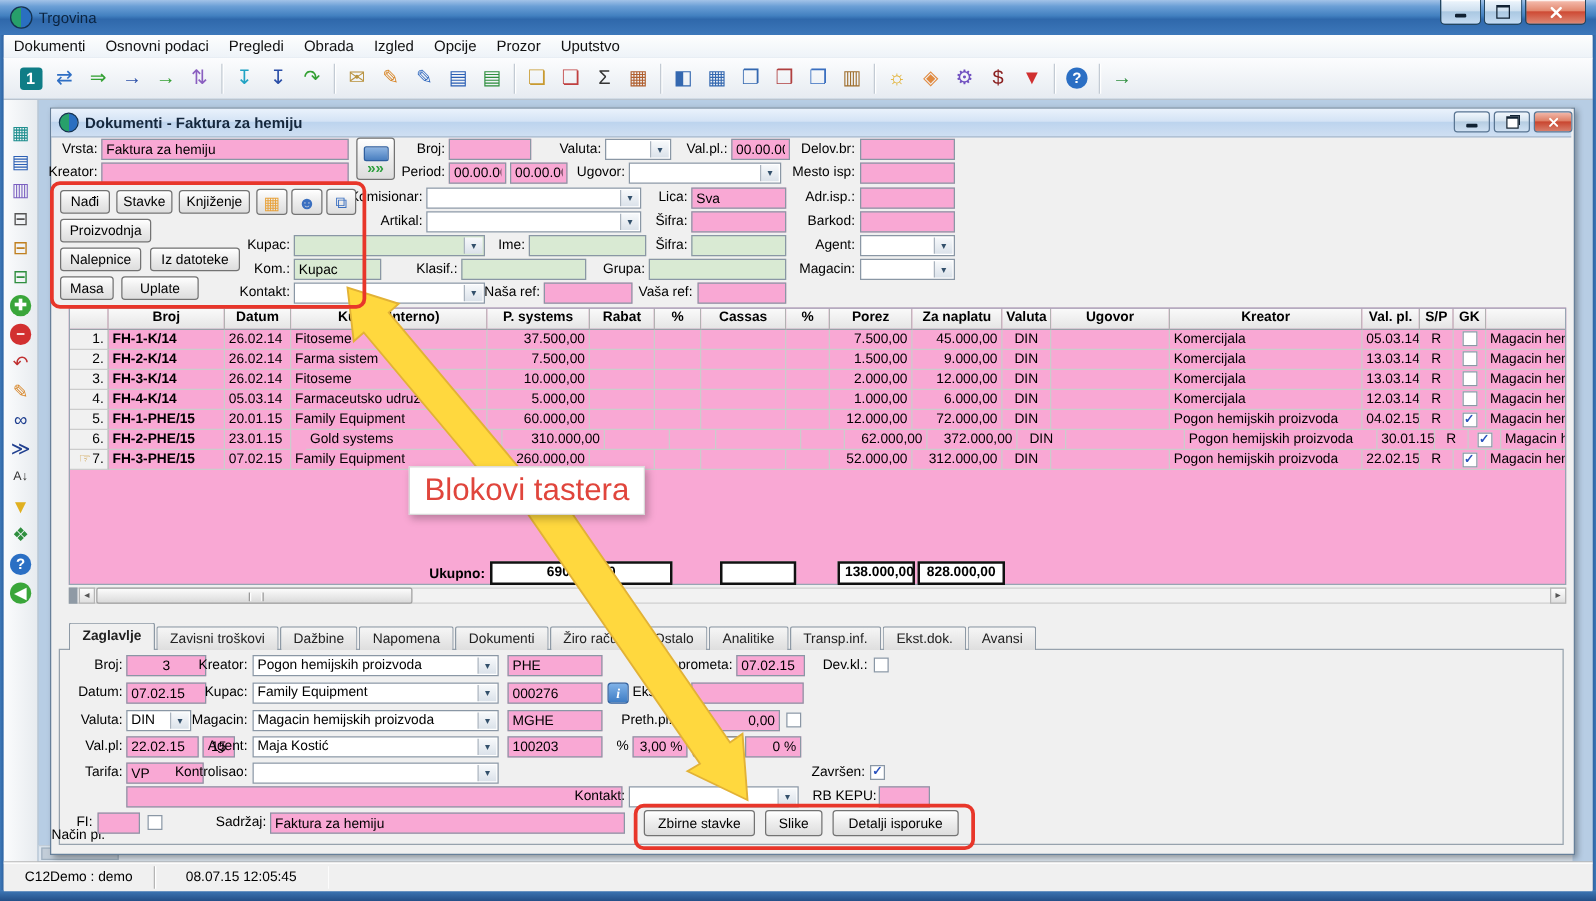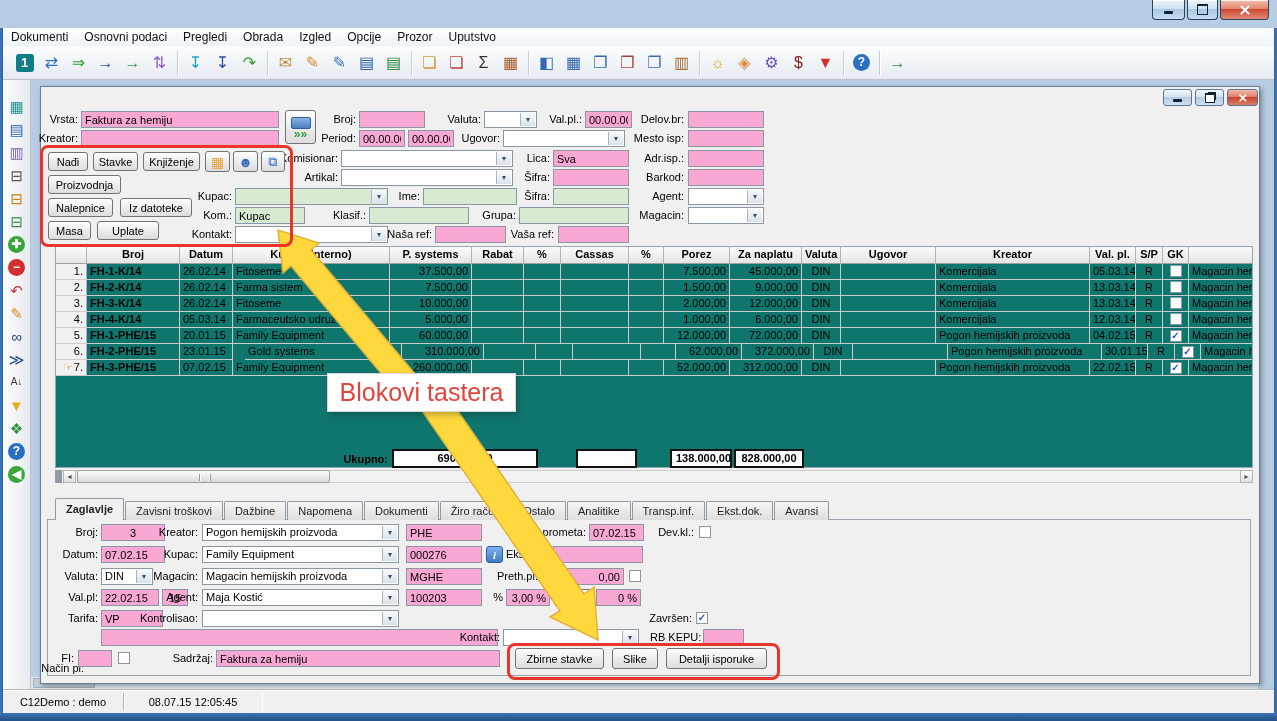--- a/index.html
+++ b/index.html
@@ -50,21 +50,21 @@
   .tx.ctr{text-align:center;} .tx.rgt{text-align:right;}
   .gr{background:#d9ead3 !important;}
   .cmb{position:absolute;height:17px;box-sizing:border-box;border:1px solid #8a97a5;background:#fff;padding:0 17px 0 3px;line-height:15px;overflow:hidden;white-space:nowrap;}
   .cmb .arw{position:absolute;right:1px;top:1px;bottom:1px;width:14px;background:linear-gradient(#f7f9fb,#dbe2ea);border-left:1px solid #aab4bf;display:flex;align-items:center;justify-content:center;font-size:8px;color:#33506b;}
   .b3{position:absolute;box-sizing:border-box;border:1px solid #737373;border-radius:3px;background:linear-gradient(#ffffff,#eeeeee 45%,#dddddd);box-shadow:inset 0 1px 0 rgba(255,255,255,.7);display:flex;align-items:center;justify-content:center;font:11px "Liberation Sans",sans-serif;color:#000;}
   .chk{width:12px;height:12px;box-sizing:border-box;border:1px solid #8a97a5;background:#fff;font-size:10px;line-height:10px;text-align:center;color:#2a52be;}
   .chk.abs{position:absolute;}
   .chk.on::before{content:"✓";font-weight:bold;}
   .ibtn{position:absolute;box-sizing:border-box;width:17px;height:17px;border:1px solid #2f5f9e;border-radius:3px;background:linear-gradient(#7fb2e8,#3d7cc4);color:#fff;font:italic bold 11px "Liberation Serif",serif;display:flex;align-items:center;justify-content:center;}
   
-  #tbl{position:absolute;left:55px;top:246px;width:1198px;height:222px;background:#0f766e;border:1px solid #97a5b3;box-sizing:border-box;overflow:hidden;}
+  #tbl{position:absolute;left:55px;top:246px;width:1198px;height:222px;background:#f9a8d4;border:1px solid #97a5b3;box-sizing:border-box;overflow:hidden;}
   .trow{display:flex;height:16px;}
   .trow.thead{height:17px;}
   .tc{box-sizing:border-box;flex:none;border-right:1px solid #cccccc;border-bottom:1px solid #cccccc;padding:0 3px;font-size:11px;line-height:14px;overflow:hidden;white-space:nowrap;}
   .th{background:linear-gradient(#fafafa,#e5e5e5);font-weight:bold;text-align:center;border-right-color:#b2b2b2;border-bottom-color:#98a0a8;}
   .al{text-align:left;}.arr{text-align:right;}.ac{text-align:center;}
   .bold{font-weight:bold;}
   .rownum{background:#f1f1f1;border-right-color:#b2b2b2;}
   .hand{color:#c8912a;margin-right:1px;}
   .tc .chk{display:inline-block;margin-top:1px;}
   
@@ -90,20 +90,24 @@
   #statusbar{position:absolute;left:3px;top:690px;width:1271px;height:22px;background:#f0f0f0;border-top:1px solid #fff;box-shadow:0 -1px 0 #b8b8b8;display:flex;align-items:center;font-size:11px;color:#000;}
   .stp{height:18px;line-height:18px;padding:0 6px;border-right:1px solid #b5b5b5;box-shadow:1px 0 0 #fff;}
   .transfer-card{width:18px;height:10px;background:linear-gradient(#8db4e2,#4a7fc0);border:1px solid #2f5f9e;border-radius:2px;}
   .transfer-arrows{color:#2f9f3f;font-weight:bold;font-size:12px;line-height:8px;}
 </style>
 </head>
 <body>
 
 <div id="app">
 
+  <div id="titlebar">
+    <span class="applogo"></span>
+    <span style="font-size:12px;">Trgovina</span>
+  </div>
   <div class="wbtns" style="right:8px;">
     <span class="wbtn" style="width:31px;">
         <span class="g-min"></span>
       </span>
     <span class="wbtn" style="width:29px;">
         <span class="g-max"></span>
       </span>
     <span class="wbtn close" style="width:47px;">
         <span class="g-x"></span>
       </span>
@@ -257,20 +261,24 @@
       </span><span class="ssep"></span><span class="sbi">
         <span class="g round" style="color: rgb(255, 255, 255); background: rgb(43, 111, 196);">?</span>
       </span><span class="ssep"></span><span class="sbi">
         <span class="g round" style="color: rgb(255, 255, 255); background: rgb(58, 166, 58);">◀</span>
       </span></div>
   <div id="mdi"></div>
   <div id="mdiscroll"></div>
   <div id="mdithumb"></div>
 
   <div id="dwin"></div>
+  <div id="dwtitle">
+    <span class="applogo"></span>
+    <span>Dokumenti - Faktura za hemiju</span>
+  </div>
   <div class="wbtns" style="left:1163px;top:89px;gap:3px;">
     <span class="dwbtn" style="width:27px;">
         <span class="g-min" style="margin-top:5px;"></span>
       </span>
     <span class="dwbtn" style="width:27px;">
         <span class="g-rest"></span>
       </span>
     <span class="dwbtn close" style="width:29px;">
         <span class="g-x" style="transform:scale(.8);"></span>
       </span>

